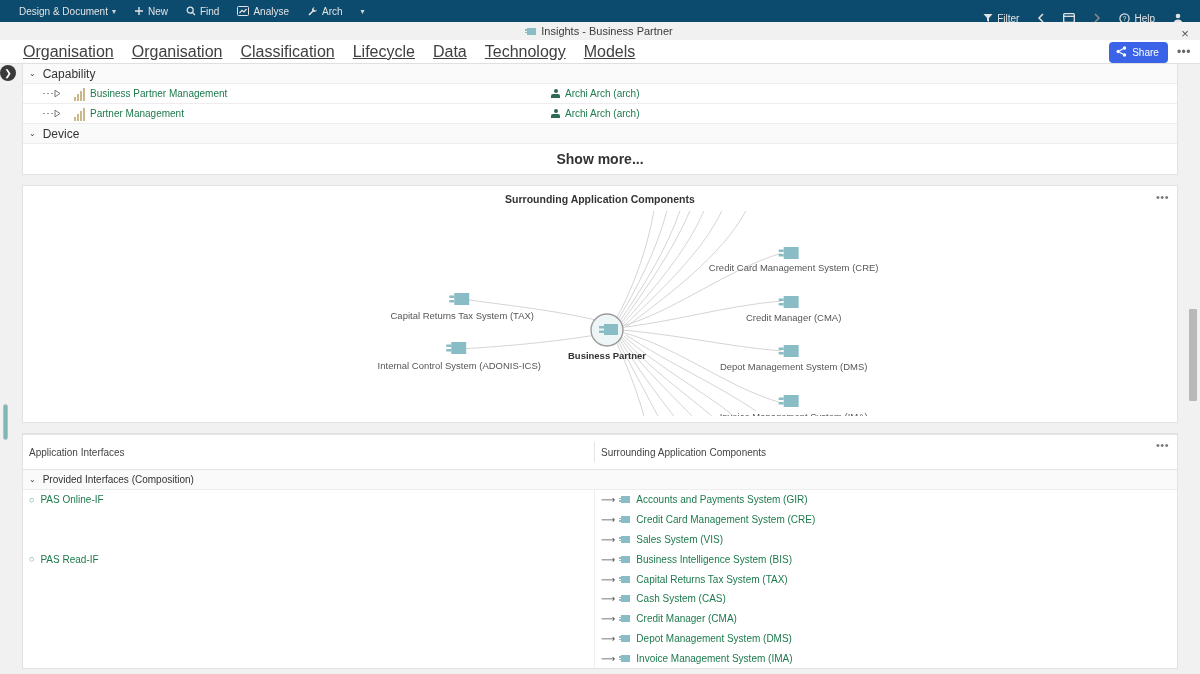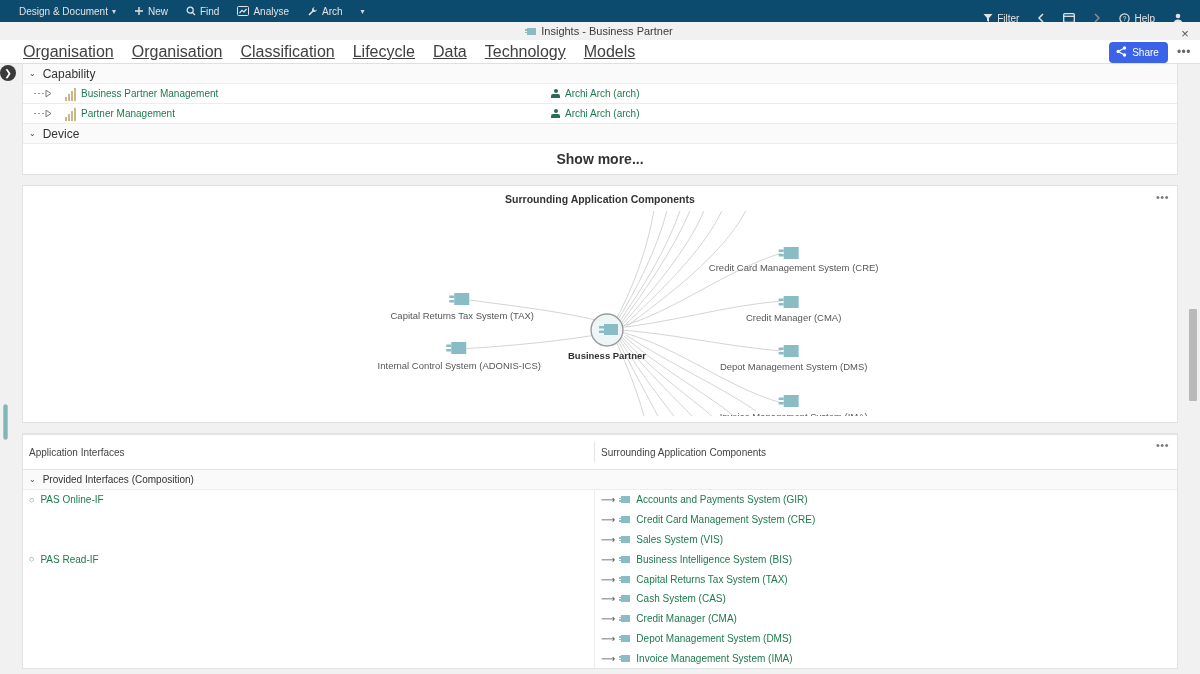--- a/index.html
+++ b/index.html
@@ -112,21 +112,21 @@
   
   .cap-card { margin-top: 0; border-top: none; }
   .row {
     display: flex; align-items: center;
     height: 20px; border-bottom: 1px solid #ededed;
     font-size: 10px; color: #333;
   }
   .grouprow { background: #fafafa; padding-left: 6px; }
   .grp-caret { font-size: 8px; color: #444; margin-right: 7px; }
   .grp-label { font-size: 12px; color: #333; }
-  .itemrow { padding-left: 6px; }
+  .itemrow { padding-left: 15px; }
   .arrow-dotted {
     width: 30px; display: inline-flex; align-items: center;
     justify-content: center; color: #8a8a8a; font-size: 9px;
   }
   .cap-icon {
     width: 22px; display: inline-flex; align-items: flex-end; justify-content: center;
     gap: 1px; height: 14px;
   }
   .cap-icon i { display: block; width: 2px; background: #cbb88a; }
   .link { color: #1d7a4d; cursor: pointer; }

